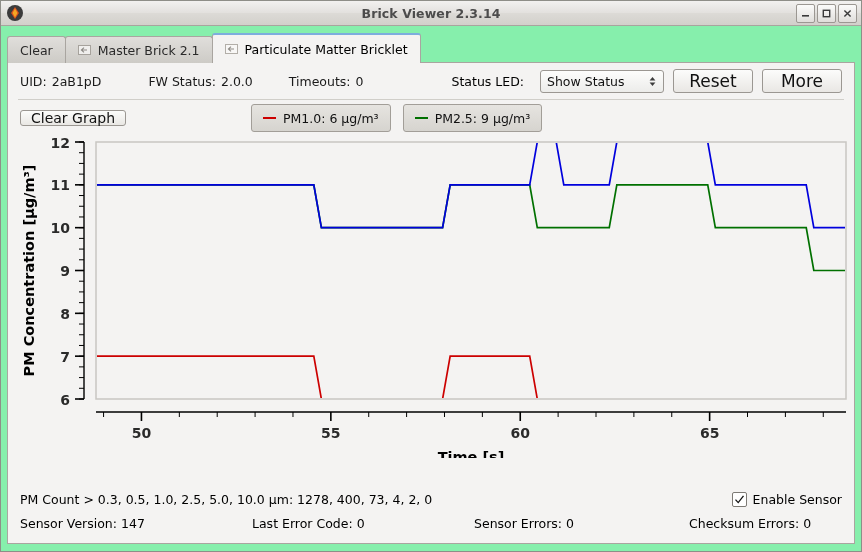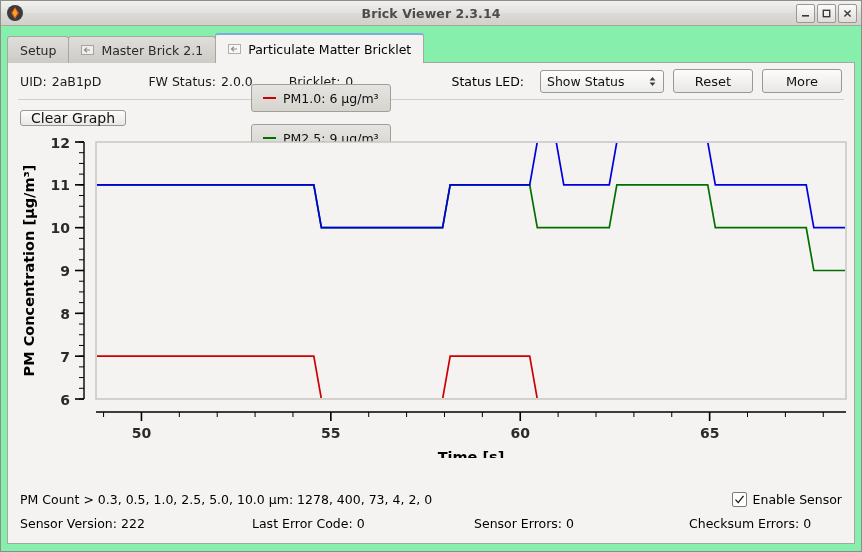--- a/index.html
+++ b/index.html
@@ -159,21 +159,21 @@
   .combo-arrows {
     position: absolute;
     right: 7px;
     top: 3px;
     width: 9px;
     height: 17px;
     pointer-events: none;
   }
   .btn {
     font-family: "DejaVu Sans", sans-serif;
-    font-size: 13px;
+    font-size: 17px;
     height: 24px;
     min-width: 80px;
     padding: 0 12px;
     margin-left: 9px;
     border: 1px solid #9b9792;
     border-radius: 3px;
     background: linear-gradient(to bottom, #fcfcfb, #e9e7e4);
     color: #111;
     line-height: 1;
   }
@@ -199,21 +199,20 @@
     border: 1px solid #9b9792;
     border-radius: 3px;
     background: linear-gradient(to bottom, #fcfcfb, #e9e7e4);
     color: #111;
     line-height: 1;
   }
   .legend-group {
     display: flex;
     gap: 12px;
     margin-left: 125px;
-    flex-direction: column;
   }
   .legend-btn {
     display: flex;
     align-items: center;
     gap: 7px;
     height: 26px;
     padding: 0 11px;
     border: 1px solid #a29e98;
     border-radius: 3px;
     background: linear-gradient(to bottom, #e6e4e0, #d6d4cf);
@@ -301,21 +300,21 @@
       <div class="win-btn">
         <svg width="9" height="9" viewBox="0 0 9 9">
           <path d="M1.4 1.4 L7.6 7.6 M7.6 1.4 L1.4 7.6" stroke="#3a3a3a" stroke-width="1.4" fill="none"></path>
         </svg>
       </div>
     </div>
   </div>
 
   <div class="tabbar">
     <div class="tab">
-      <span>Setup</span>
+      <span>Clear</span>
     </div>
     <div class="tab">
       <svg class="tab-undock-icon" viewBox="0 0 13 12">
         <rect x="0.5" y="1.5" width="12" height="9" fill="#f0efed" stroke="#a6a29c"></rect>
         <path d="M9 6 L4 6 M6 3.6 L3.4 6 L6 8.4" stroke="#8d8a85" stroke-width="1.1" fill="none"></path>
       </svg>
       <span>Master Brick 2.1</span>
     </div>
     <div class="tab active">
       <svg class="tab-undock-icon" viewBox="0 0 13 12">
@@ -331,21 +330,21 @@
     <div class="info-row">
       <div class="info-item">
         <span class="lbl">UID:</span><span class="val">2aB1pD</span>
       </div>
       <div class="gap-45"></div>
       <div class="info-item">
         <span class="lbl">FW Status:</span><span class="val">2.0.0</span>
       </div>
       <div class="gap-35"></div>
       <div class="info-item">
-        <span class="lbl">Bricklet:</span><span class="val">0</span>
+        <span class="lbl">Timeouts:</span><span class="val">0</span>
       </div>
       <div class="spacer"></div>
       <span>Status LED:</span>
       <div class="combo-wrap">
         <select class="combo">
           <option>Show Status</option>
         </select>
         <svg class="combo-arrows" viewBox="0 0 9 17">
           <path d="M4.5 4 L1.6 7.4 L7.4 7.4 Z" fill="#3d3d3d"></path>
           <path d="M4.5 13 L1.6 9.6 L7.4 9.6 Z" fill="#3d3d3d"></path>
@@ -462,21 +461,21 @@
             <svg class="check-mark" width="11" height="11" viewBox="0 0 11 11">
               <path d="M1.5 5.6 L4.2 8.6 L9.5 1.8" stroke="#111" stroke-width="1.3" fill="none"></path>
             </svg>
           </span>
           <span>Enable Sensor</span>
         </div>
       </div>
       <div class="footer-row2">
         <span class="f2-cell f2-a">
           <span>Sensor Version:</span>
-          <span>222</span>
+          <span>147</span>
         </span>
         <span class="f2-cell f2-b">
           <span>Last Error Code:</span>
           <span>0</span>
         </span>
         <span class="f2-cell f2-c">
           <span>Sensor Errors:</span>
           <span>0</span>
         </span>
         <span class="f2-cell">

